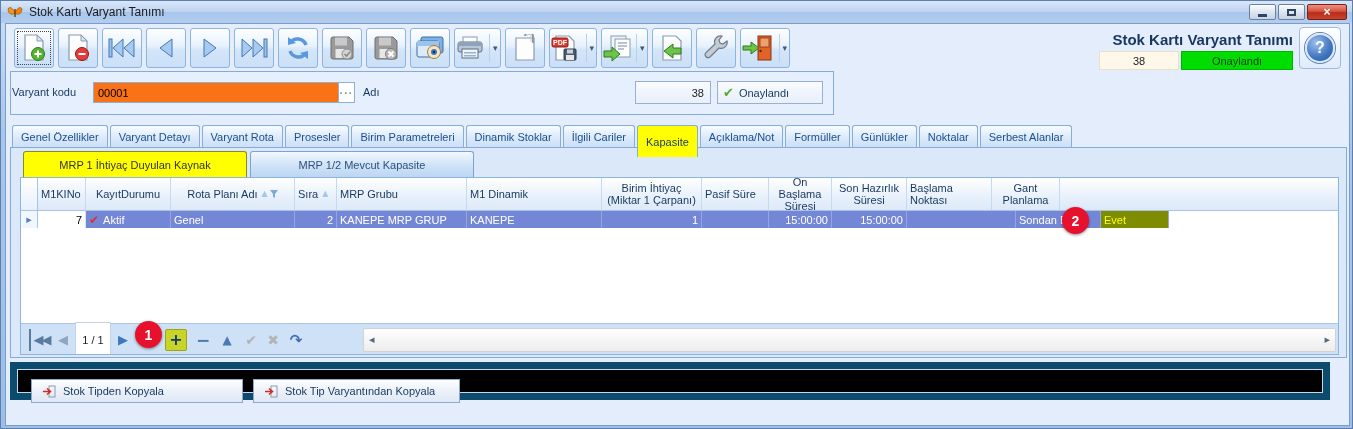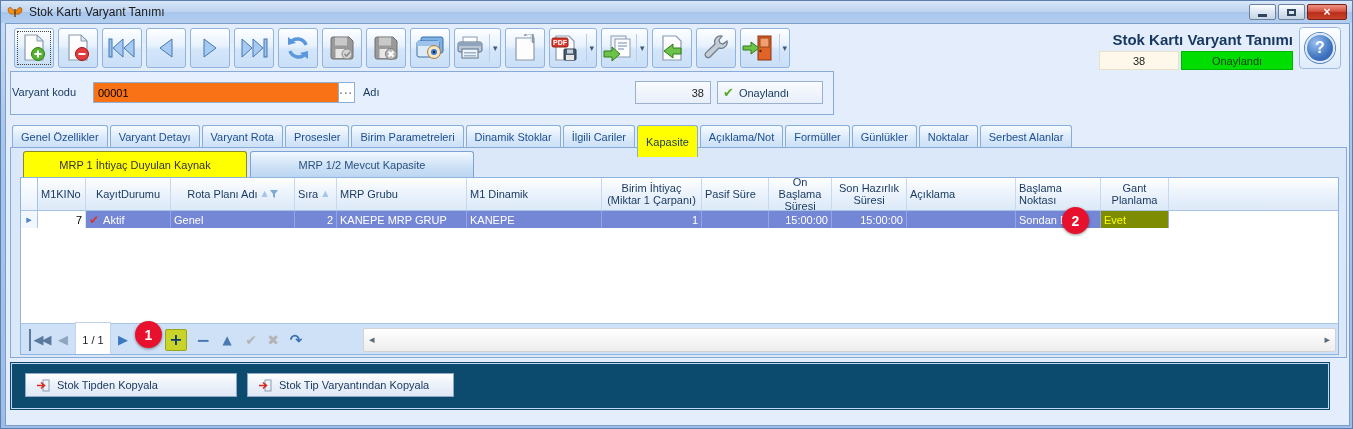--- a/index.html
+++ b/index.html
@@ -120,22 +120,22 @@
   .nv.up { color:#4a7ab5; font-size:12px; width:20px; margin-left:4px; }
   .nv.ok { color:#b4b4b4; font-size:14px; width:20px; margin-left:4px; }
   .nv.cancel { color:#b4b4b4; font-size:14px; width:20px; margin-left:2px; }
   .nv.redo { color:#3a6fb5; font-size:15px; width:22px; margin-left:2px; }
   .hscroll { position:absolute; left:342px; right:2px; top:4px; height:24px; border-radius:2px;
     background:linear-gradient(#ffffff,#ededed); border:1px solid #d2d2d2; }
   .hscroll .sa { position:absolute; top:4px; font-size:11px; color:#5a6b7d; font-family:"DejaVu Sans",sans-serif; }
   .hscroll .sa.l { left:5px; } .hscroll .sa.r { right:5px; }
 
   
-  .bottom-panel { position:absolute; left:4px; top:338px; width:1320px; height:48px;
-    border:1px solid #0c4a6e; box-shadow:inset 0 0 0 1px #c3d8f0; background:#0c4a6e; }
+  .bottom-panel { position:absolute; left:4px; top:338px; width:1320px; height:38px;
+    border:7px solid #0c4a6e; box-shadow:inset 0 0 0 1px #c3d8f0; background:#000000; }
   .fbtn { position:absolute; top:10px; height:24px; border:1px solid #8fa8c8;
     background:linear-gradient(#fdfeff,#eaf0f9 55%,#dfe8f5); display:flex; align-items:center;
     padding:0 10px; color:#17375e; }
   .fbtn svg { margin-right:7px; }
 
   
   .ann { position:absolute; width:27px; height:27px; border-radius:50%; background:#e8112d;
     box-shadow:0 1px 3px rgba(0,0,0,.45); color:#fff; font-weight:bold; font-size:14px;
     display:flex; align-items:center; justify-content:center; z-index:9; }
 
@@ -397,23 +397,20 @@
               <span>Birim İhtiyaç (Miktar 1 Çarpanı)</span>
             </div>
           <div class="hc w7">
               <span>Pasif Süre</span>
             </div>
           <div class="hc w8 ha-c">
               <span>Ön Başlama Süresi</span>
             </div>
           <div class="hc w9 ha-c">
               <span>Son Hazırlık Süresi</span>
-            </div>
-          <div class="hc w10">
-              <span>Açıklama</span>
             </div>
           <div class="hc w11">
               <span>Başlama Noktası</span>
             </div>
           <div class="hc w12 ha-c">
               <span>Gant Planlama</span>
             </div>
         </div>
 
         <div class="grow">

